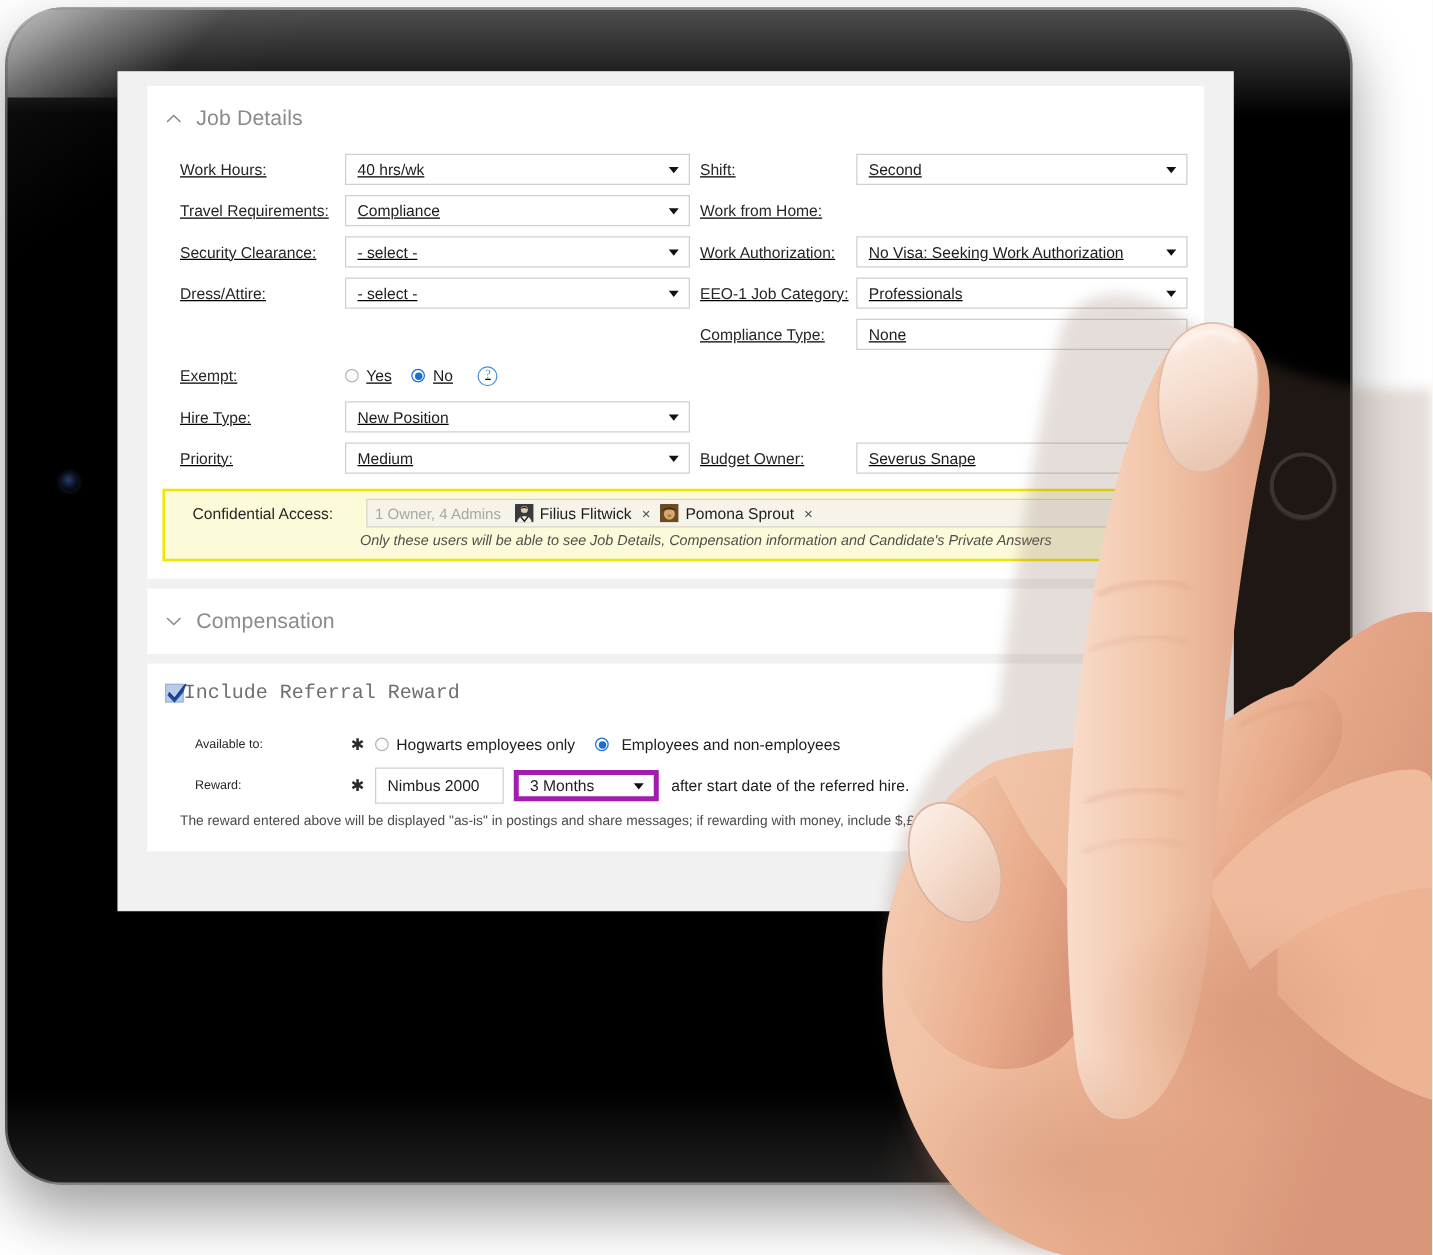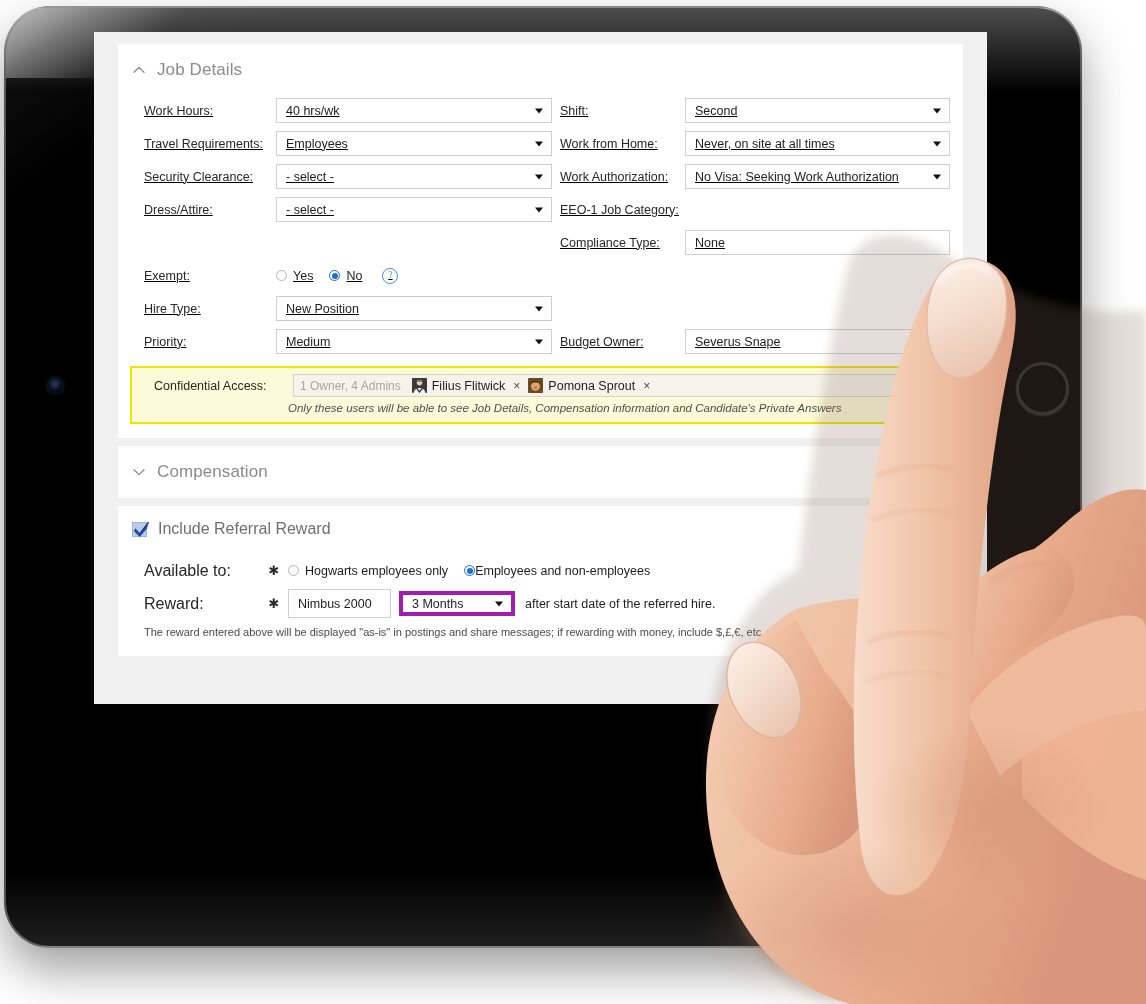--- a/index.html
+++ b/index.html
@@ -37,21 +37,21 @@
   }
   .home-btn{
     position:absolute;left:1012px;top:356px;width:47px;height:47px;border-radius:50%;
     background:#000;
     border:3px solid #262626;
     box-shadow:0 1px 2px rgba(255,255,255,.16), inset 0 1px 2px rgba(0,0,0,.9);
   }
 
   
   .screen{
-    position:absolute;left:94px;top:32px;width:893px;height:672px;
+    position:absolute;left:94px;top:57px;width:893px;height:672px;
     background:#7dd3fc;overflow:hidden;
   }
   .page-bg{position:absolute;inset:0;background:#f1f1f1;}
 
   .card{
     position:absolute;left:24px;top:12px;width:845px;background:#ffffff;
   }
 
   
   .section{background:#fff;}
@@ -134,30 +134,30 @@
     font-size:12.5px;color:#1d1d1d;
   }
   .av{width:15px;height:15px;flex:none;border-radius:1px;overflow:hidden;display:block;}
   .tk-x{color:#4b4b4b;font-size:12px;cursor:pointer;padding:0 3px;}
   .confid-note{
     font-style:italic;font-size:11.5px;color:#4d4d4d;
     padding-left:148px;padding-top:5px;
   }
 
   
-  .ref-head{display:flex;align-items:center;gap:11px;padding:14px 0 2px 14px;}
+  .ref-head{display:flex;align-items:center;gap:0;padding:14px 0 2px 14px;font-family:Liberation Mono, monospace;}
   .cbx{
     width:15px;height:15px;flex:none;background:#b9cbe8;border:1px solid #9db4d8;
     position:relative;box-sizing:border-box;
   }
   .cbx svg{position:absolute;left:-1px;top:-3px;}
   .ref-title{font-size:16px;color:#6f6f6f;}
 
   .ref-row{display:flex;align-items:center;height:33px;}
-  .ref-lbl{width:122px;padding-left:26px;font-size:16px;color:#262626;flex:none;}
+  .ref-lbl{width:122px;padding-left:38px;font-size:10px;color:#262626;flex:none;}
   .star{color:#2b2b2b;font-size:13px;width:16px;flex:none;display:inline-block;text-align:center;}
   .txtin{
     width:103px;height:29px;box-sizing:border-box;border:1px solid #cfcfcf;background:#fff;
     font-size:12.5px;color:#1d1d1d;display:flex;align-items:center;padding:0 9px;
   }
   .sel-sm{
     width:116px;height:25px;box-sizing:border-box;border:4px solid #a21caf;background:#fff;
     font-size:12.5px;color:#1d1d1d;display:flex;align-items:center;padding:0 9px;
     position:relative;margin-left:8px;
   }
@@ -206,21 +206,21 @@
               <span class="lbl">Work Hours:</span>
               <div class="field sel">
                 <span>40 hrs/wk</span>
                 <span class="caret"></span>
               </div>
             </div>
 
             <div class="row">
               <span class="lbl">Travel Requirements:</span>
               <div class="field sel">
-                <span>Employees</span>
+                <span>Compliance</span>
                 <span class="caret"></span>
               </div>
             </div>
 
             <div class="row">
               <span class="lbl">Security Clearance:</span>
               <div class="field sel">
                 <span>- select -</span>
                 <span class="caret"></span>
               </div>
@@ -270,36 +270,36 @@
             <div class="row">
               <span class="lbl">Shift:</span>
               <div class="field sel">
                 <span>Second</span>
                 <span class="caret"></span>
               </div>
             </div>
 
             <div class="row">
               <span class="lbl">Work from Home:</span>
-              <div class="field sel">
-                <span>Never, on site at all times</span>
-                <span class="caret"></span>
-              </div>
             </div>
 
             <div class="row">
               <span class="lbl">Work Authorization:</span>
               <div class="field sel">
                 <span>No Visa: Seeking Work Authorization</span>
                 <span class="caret"></span>
               </div>
             </div>
 
             <div class="row">
               <span class="lbl">EEO-1 Job Category:</span>
+              <div class="field sel">
+                <span>Professionals</span>
+                <span class="caret"></span>
+              </div>
             </div>
 
             <div class="row">
               <span class="lbl">Compliance Type:</span>
               <div class="field">
                 <span>None</span>
               </div>
             </div>
 
             <div class="spacer-row"></div>
@@ -384,21 +384,21 @@
         </div>
 
         <div style="height:14px"></div>
 
         <div class="ref-row">
           <span class="ref-lbl">Available to:</span>
           <span class="star">✱</span>
           <span class="radio" style="margin-left:6px"></span>
           <span class="rtxt" style="margin-left:6px;margin-right:16px">Hogwarts employees only</span>
           <span class="radio on"></span>
-          <span class="rtxt" style="margin-left:0">Employees and non-employees</span>
+          <span class="rtxt" style="margin-left:10px">Employees and non-employees</span>
         </div>
 
         <div class="ref-row">
           <span class="ref-lbl">Reward:</span>
           <span class="star">✱</span>
           <div class="txtin" style="margin-left:6px">
             <span>Nimbus 2000</span>
           </div>
           <div class="sel-sm">
             <span>3 Months</span>

